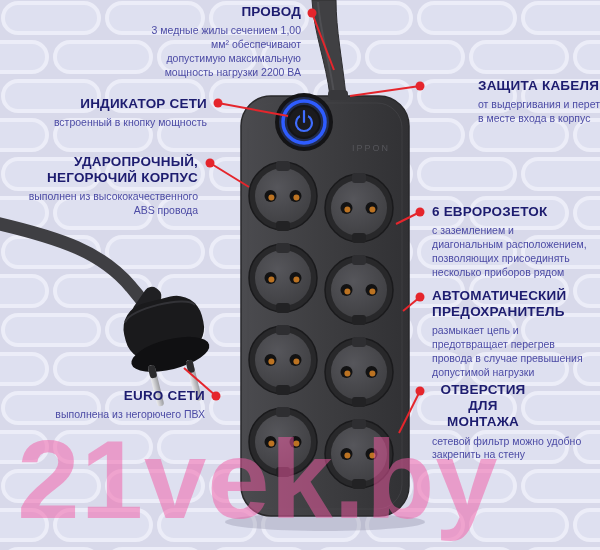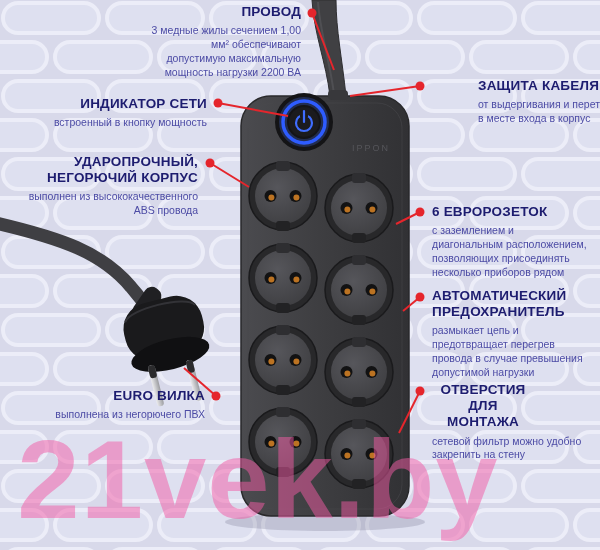--- a/index.html
+++ b/index.html
@@ -176,21 +176,21 @@
     <div class="c-title">6 ЕВРОРОЗЕТОК</div>
     <div class="c-body">с заземлением и диагональным расположением, позволяющих присоединять несколько приборов рядом</div>
   </div>
 
   <div class="callout co-fuse">
     <div class="c-title">АВТОМАТИЧЕСКИЙ ПРЕДОХРАНИТЕЛЬ</div>
     <div class="c-body">размыкает цепь и предотвращает перегрев провода в случае превышения допустимой нагрузки</div>
   </div>
 
   <div class="callout co-plug align-right">
-    <div class="c-title">EURO ВИЛКА</div>
+    <div class="c-title">EURO СЕТИ</div>
     <div class="c-body">выполнена из негорючего ПВХ</div>
   </div>
 
   <div class="callout co-mounting">
     <div class="c-title">ОТВЕРСТИЯ ДЛЯ МОНТАЖА</div>
     <div class="c-body">сетевой фильтр можно удобно закрепить на стену</div>
   </div>
 
 </div>
 

